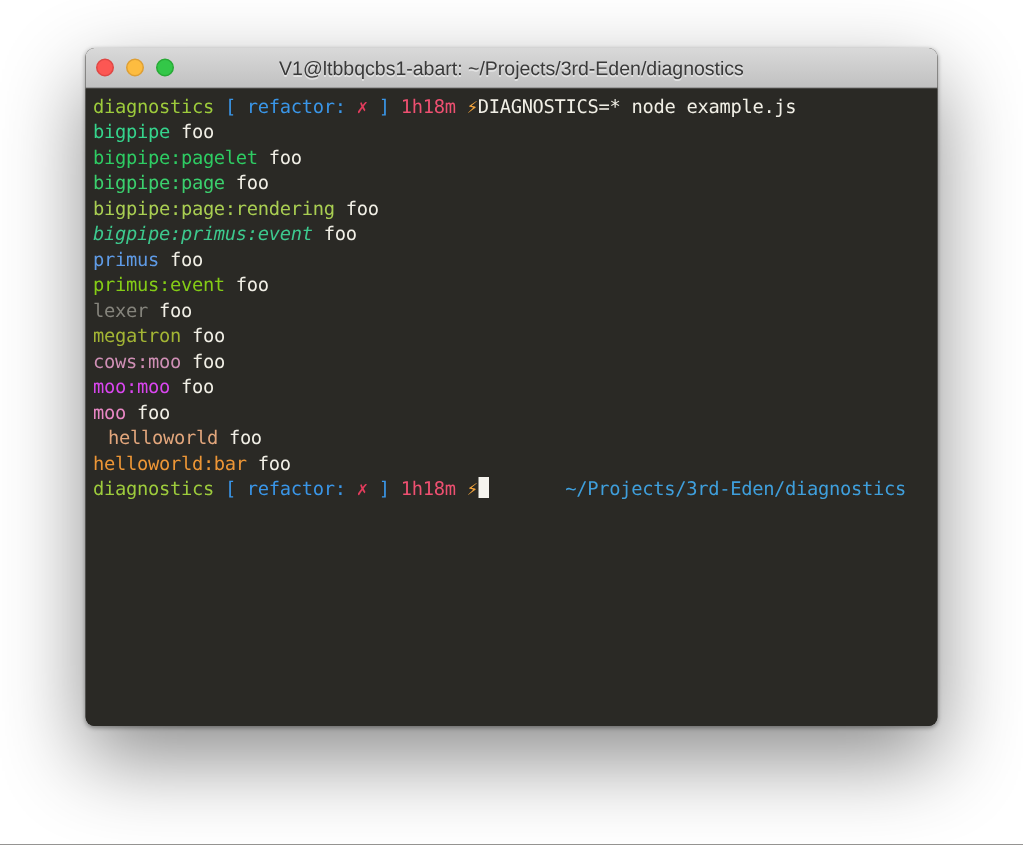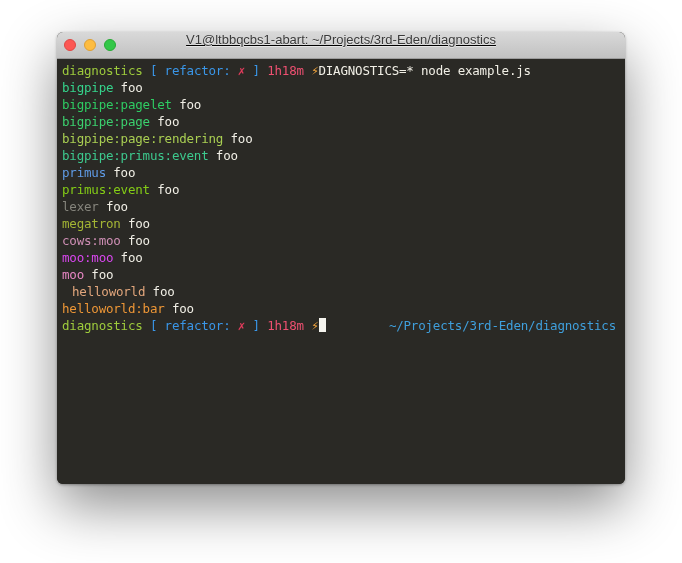--- a/index.html
+++ b/index.html
@@ -18,23 +18,22 @@
     box-shadow: 0 22px 55px rgba(0,0,0,0.45), 0 1px 3px rgba(0,0,0,0.35);
     overflow: hidden;
     background: #2a2925;
   }
   .titlebar {
     height: 26px;
     background: linear-gradient(#d9d9d9, #c1c1c1);
     border-bottom: 1px solid #9c9c9c;
     position: relative;
     display: flex;
-    align-items: flex-start;
+    align-items: center;
     justify-content: center;
-    text-decoration: underline;
   }
   .lights {
     position: absolute;
     left: 7px; top: 0;
     height: 100%;
     display: flex;
     align-items: center;
     gap: 8px;
   }
   .light {
@@ -63,21 +62,21 @@
     letter-spacing: -0.2px;
     cursor: text;
   }
   .tline {
     white-space: pre;
     position: relative;
     height: 17px;
   }
   .tline .right-prompt {
     position: absolute;
-    right: 4px; top: 0; margin-left: 48px;
+    right: 16px; top: 0; margin-left: 48px;
   }
   .cursor {
     display: inline-block;
     width: 7px; height: 14px;
     vertical-align: -2px;
     margin-left: 1px;
   }
 </style>
 </head>
 <body>
@@ -90,21 +89,21 @@
       <span class="light green"></span>
     </div>
     <div class="title">V1@ltbbqcbs1-abart: ~/Projects/3rd-Eden/diagnostics</div>
   </div>
   <div class="screen" id="screen" style="background: rgb(42, 41, 37);">
       <div class="tline"><span style="color: rgb(157, 203, 60);">diagnostics </span><span style="color: rgb(58, 150, 232);">[ refactor: </span><span style="color: rgb(226, 60, 92);">✗</span><span style="color: rgb(58, 150, 232);"> ] </span><span style="color: rgb(238, 80, 113);">1h18m </span><span style="color: rgb(242, 164, 60);">⚡</span><span style="color: rgb(241, 239, 230);">DIAGNOSTICS=* node example.js</span></div>
       <div class="tline"><span style="color: rgb(53, 212, 140);">bigpipe</span><span style="color: rgb(241, 239, 230);"> foo</span></div>
       <div class="tline"><span style="color: rgb(46, 204, 99);">bigpipe:pagelet</span><span style="color: rgb(241, 239, 230);"> foo</span></div>
       <div class="tline"><span style="color: rgb(59, 208, 110);">bigpipe:page</span><span style="color: rgb(241, 239, 230);"> foo</span></div>
       <div class="tline"><span style="color: rgb(169, 206, 82); text-align: right;">bigpipe:page:rendering</span><span style="color: rgb(241, 239, 230);"> foo</span></div>
-      <div class="tline"><span style="color: rgb(61, 201, 142);">bigpipe:primus:event</span><span style="color: rgb(241, 239, 230);"> foo</span></div>
+      <div class="tline"><span style="color: rgb(61, 201, 142); font-style: italic;">bigpipe:primus:event</span><span style="color: rgb(241, 239, 230);"> foo</span></div>
       <div class="tline"><span style="color: rgb(95, 155, 230);">primus</span><span style="color: rgb(241, 239, 230);"> foo</span></div>
       <div class="tline"><span style="color: #84cc16; text-align: right;">primus:event</span><span style="color: rgb(241, 239, 230);"> foo</span></div>
       <div class="tline"><span style="color: rgb(133, 132, 124);">lexer</span><span style="color: rgb(241, 239, 230);"> foo</span></div>
       <div class="tline"><span style="color: rgb(163, 181, 52);">megatron</span><span style="color: rgb(241, 239, 230);"> foo</span></div>
       <div class="tline"><span style="color: rgb(207, 143, 181);">cows:moo</span><span style="color: rgb(241, 239, 230);"> foo</span></div>
       <div class="tline"><span style="color: #d946ef;">moo:moo</span><span style="color: rgb(241, 239, 230);"> foo</span></div>
       <div class="tline"><span style="color: rgb(232, 135, 196);">moo</span><span style="color: rgb(241, 239, 230);"> foo</span></div>
       <div class="tline"><span style="color: rgb(226, 166, 124); margin-left: 10px;">helloworld</span><span style="color: rgb(241, 239, 230);"> foo</span></div>
       <div class="tline"><span style="color: rgb(237, 150, 54);">helloworld:bar</span><span style="color: rgb(241, 239, 230);"> foo</span></div>
       <div class="tline"><span style="color: rgb(157, 203, 60);">diagnostics </span><span style="color: rgb(58, 150, 232);">[ refactor: </span><span style="color: rgb(226, 60, 92);">✗</span><span style="color: rgb(58, 150, 232);"> ] </span><span style="color: rgb(238, 80, 113);">1h18m </span><span style="color: rgb(242, 164, 60);">⚡</span><span class="cursor" style="background: rgb(245, 244, 238);"></span><span class="right-prompt" style="color: rgb(63, 159, 220);">~/Projects/3rd-Eden/diagnostics</span></div>

